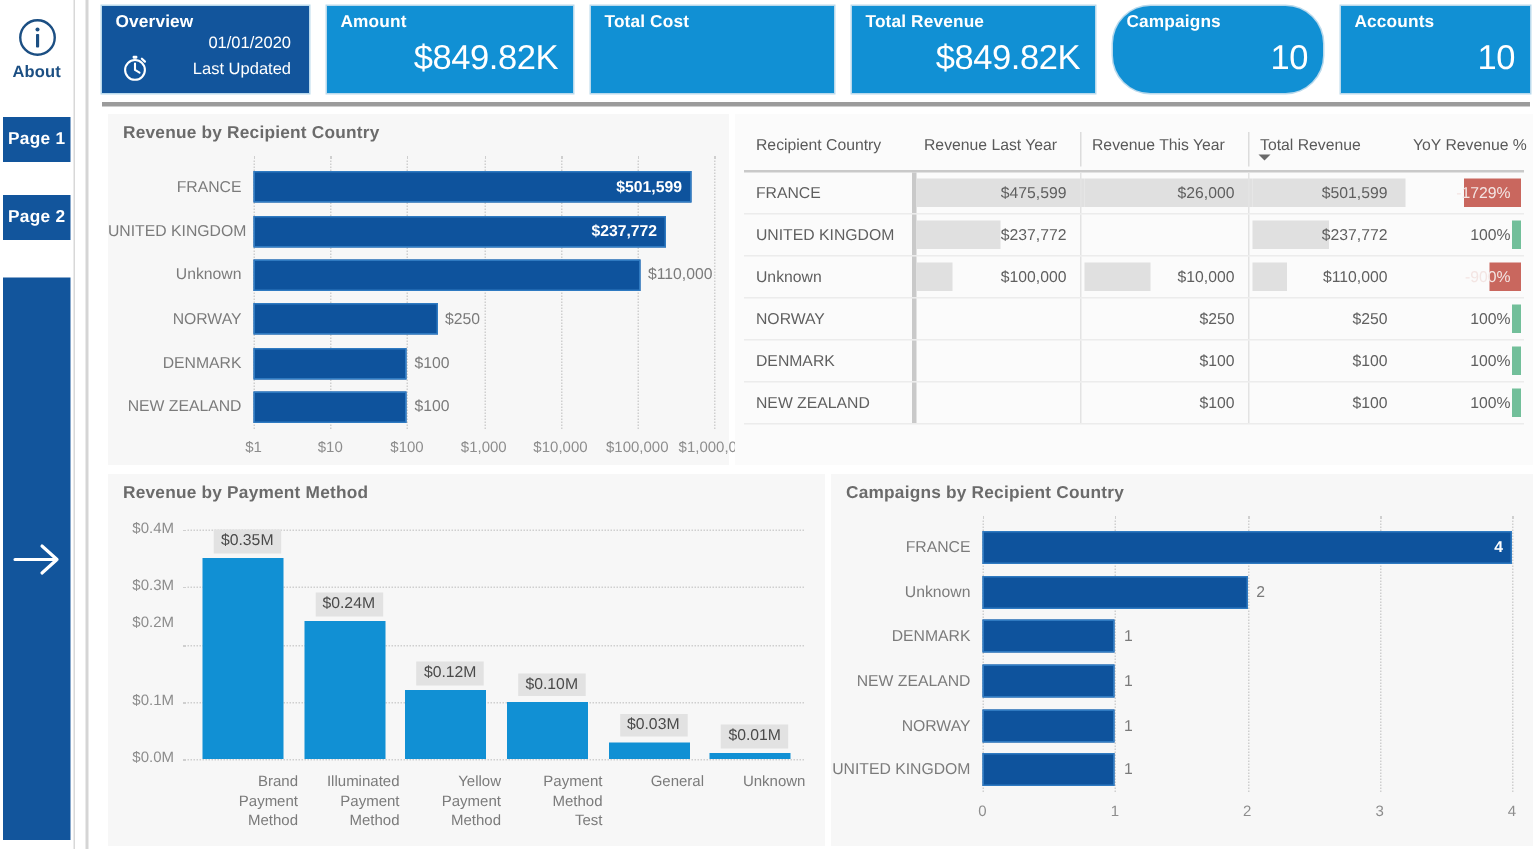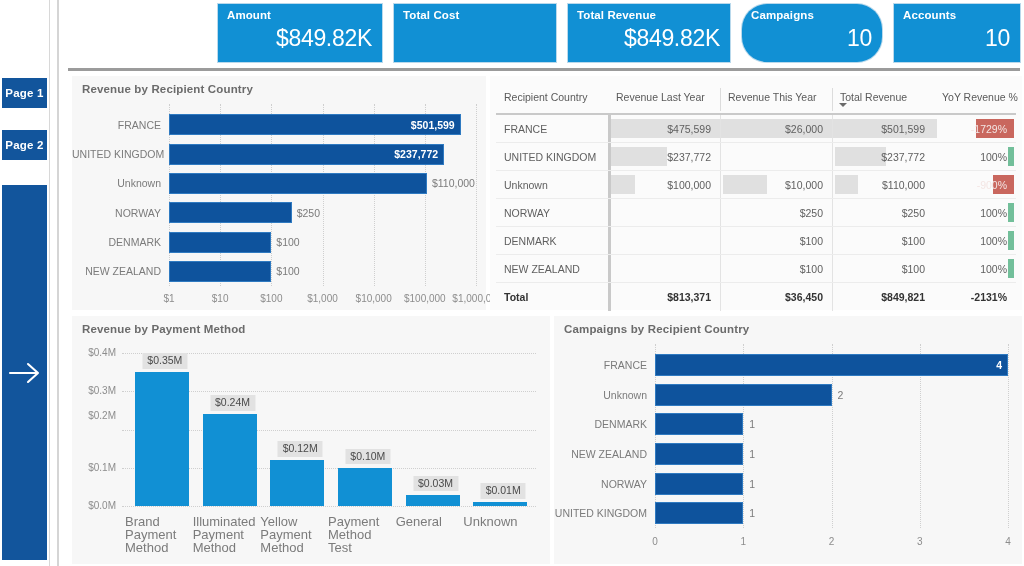--- a/index.html
+++ b/index.html
@@ -181,22 +181,22 @@
   .col-datalabel {
     position: absolute;
     font-size: 10.5px; color: #4a4a4a;
     background: #e2e2e2;
     padding: 2px 5px 3px 5px;
     white-space: nowrap; line-height: 1;
     transform: translateX(-50%);
   }
   .col-xlabel {
     position: absolute;
-    font-size: 13px; color: #7b7b7b;
-    text-align: left;
+    font-size: 10px; color: #7b7b7b;
+    text-align: right;
     line-height: 13px;
     transform: translateX(-50%);
   }
 
   
   .tbl { position: absolute; left: 6px; top: 6px; width: 520px; }
   .tbl table { border-collapse: collapse; width: 520px; table-layout: fixed; }
   .tbl th {
     font-size: 10.5px; font-weight: normal; color: #5a5a5a;
     text-align: left;
@@ -250,40 +250,63 @@
     height: 28px;
   }
   .tbl tr.total .cellwrap { height: 28px; }
 </style>
 </head>
 <body>
 
 <div id="app">
 
   <div class="nav-rail">
+    <div class="about-block">
+      <span class="about-icon">
+        <svg width="28" height="28" viewBox="0 0 28 28">
+          <circle cx="14" cy="14" r="11.5" fill="none" stroke="#1c4f83" stroke-width="1.6"></circle>
+          <circle cx="14" cy="8.6" r="1.35" fill="#1c4f83"></circle>
+          <rect x="13" y="11.6" width="2.1" height="9" rx="0.6" fill="#1c4f83"></rect>
+        </svg>
+      </span>
+      <span class="about-label">About</span>
+    </div>
 
     <div class="page-btn p1">
       <span>Page 1</span>
     </div>
     <div class="page-btn p2">
       <span>Page 2</span>
     </div>
 
     <div class="nav-panel">
       <span>
         <svg width="36" height="26" viewBox="0 0 36 26">
           <path d="M3 13 H31 M21 4 L31 13 L21 22" fill="none" stroke="#ffffff" stroke-width="2.1" stroke-linecap="round" stroke-linejoin="round"></path>
         </svg>
       </span>
     </div>
   </div>
   <div class="nav-divider"></div>
 
   <div class="kpi-row">
 
+    <div class="kpi-card overview">
+      <div class="kpi-title">Overview</div>
+      <div class="ov-date">01/01/2020</div>
+      <div class="ov-updated">Last Updated</div>
+      <span class="ov-clock">
+        <svg width="20" height="20" viewBox="0 0 20 20">
+          <circle cx="10" cy="11.6" r="6.6" fill="none" stroke="#ffffff" stroke-width="1.4"></circle>
+          <path d="M10 11.6 V7.4 M10 11.6 L13 13.4" fill="none" stroke="#ffffff" stroke-width="1.4" stroke-linecap="round"></path>
+          <rect x="8.4" y="2.2" width="3.2" height="1.9" rx="0.7" fill="#ffffff"></rect>
+          <path d="M14.6 4.2 L16.6 6.1" stroke="#ffffff" stroke-width="1.5" stroke-linecap="round"></path>
+        </svg>
+      </span>
+    </div>
 
     <div class="kpi-card" style="left:150px; width:164px;">
       <div class="kpi-title">Amount</div>
       <div class="kpi-value">$849.82K</div>
     </div>
 
     <div class="kpi-card" style="left:326px; width:162px;">
       <div class="kpi-title">Total Cost</div>
     </div>
 
@@ -510,43 +533,20 @@
                   <span class="cellval">$100</span>
                 </div>
               </td>
               <td class="num">
                 <div class="cellwrap">
                   <div class="databar pos" style="width:7%;"></div>
                   <span class="cellval">100%</span>
                 </div>
               </td>
             </tr>
-            <tr class="total">
-              <td class="country">Total</td>
-              <td class="num thicksep">
-                <div class="cellwrap">
-                  <span class="cellval">$813,371</span>
-                </div>
-              </td>
-              <td class="num vsep">
-                <div class="cellwrap">
-                  <span class="cellval">$36,450</span>
-                </div>
-              </td>
-              <td class="num vsep">
-                <div class="cellwrap">
-                  <span class="cellval">$849,821</span>
-                </div>
-              </td>
-              <td class="num">
-                <div class="cellwrap">
-                  <span class="cellval">-2131%</span>
-                </div>
-              </td>
-            </tr>
           </tbody>
       </table>
     </div>
   </div>
 
   <div class="panel" id="panel-pay-method">
     <div class="panel-title">Revenue by Payment Method</div>
     <div class="col-plot" id="plot-pay-method">
         <div class="col-gridline" style="left:50px;top:190px;width:414px;"></div>
         <div class="col-ytick" style="left:0px;width:44px;top:185px;">$0.0M</div>

